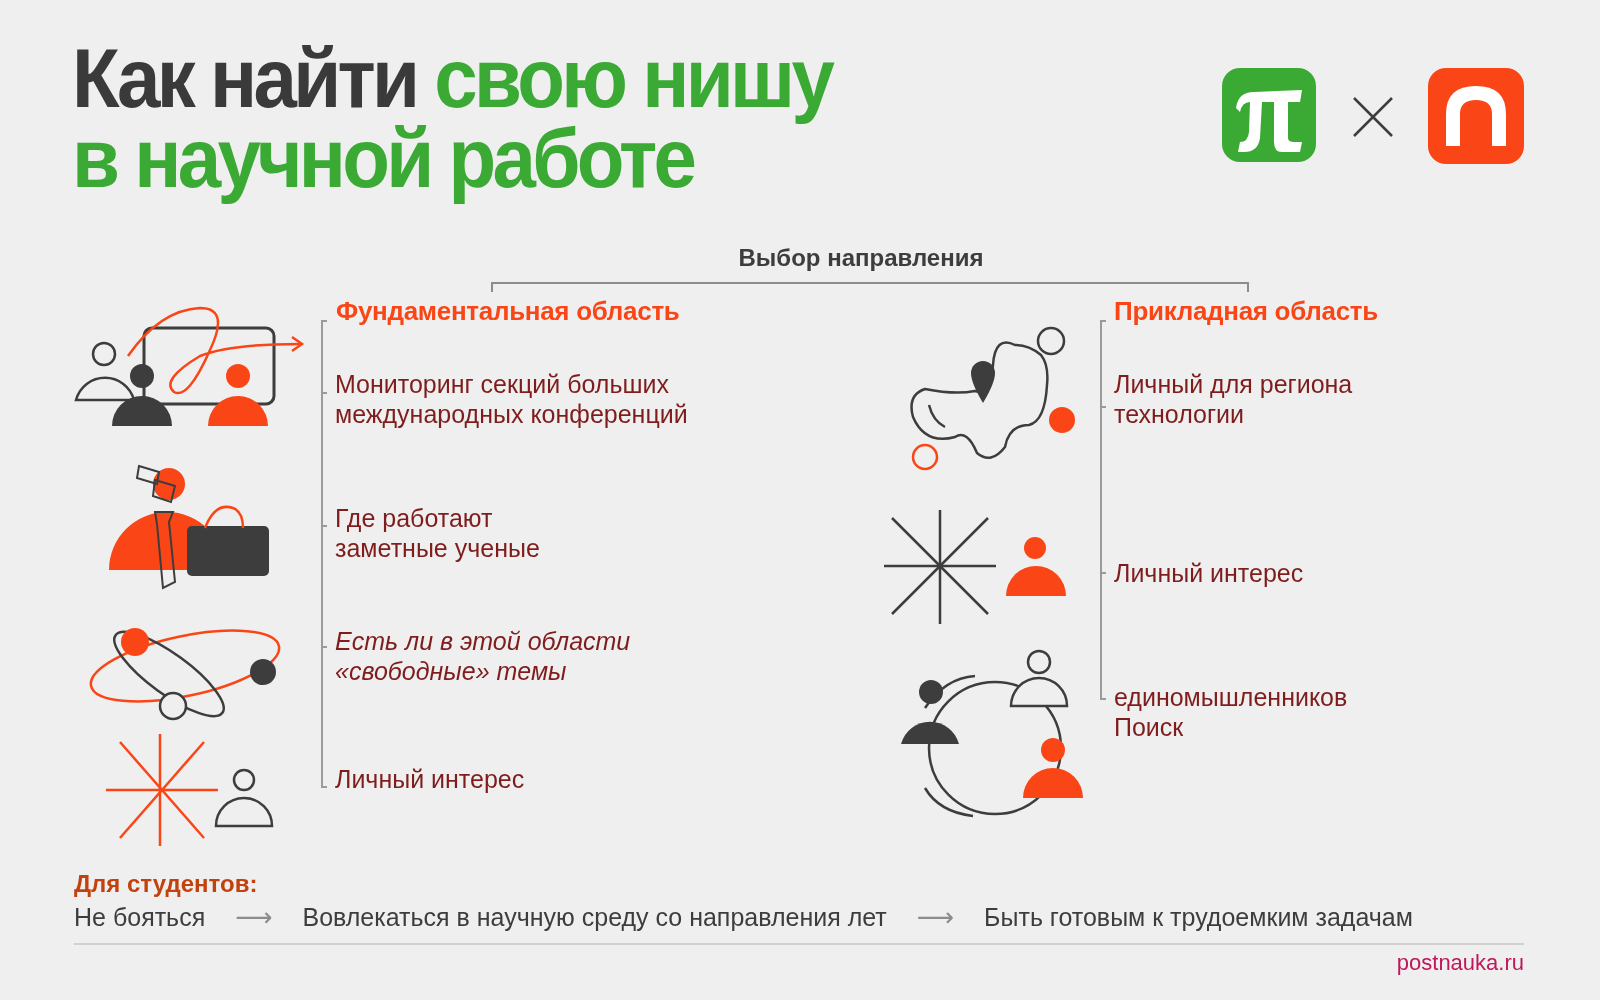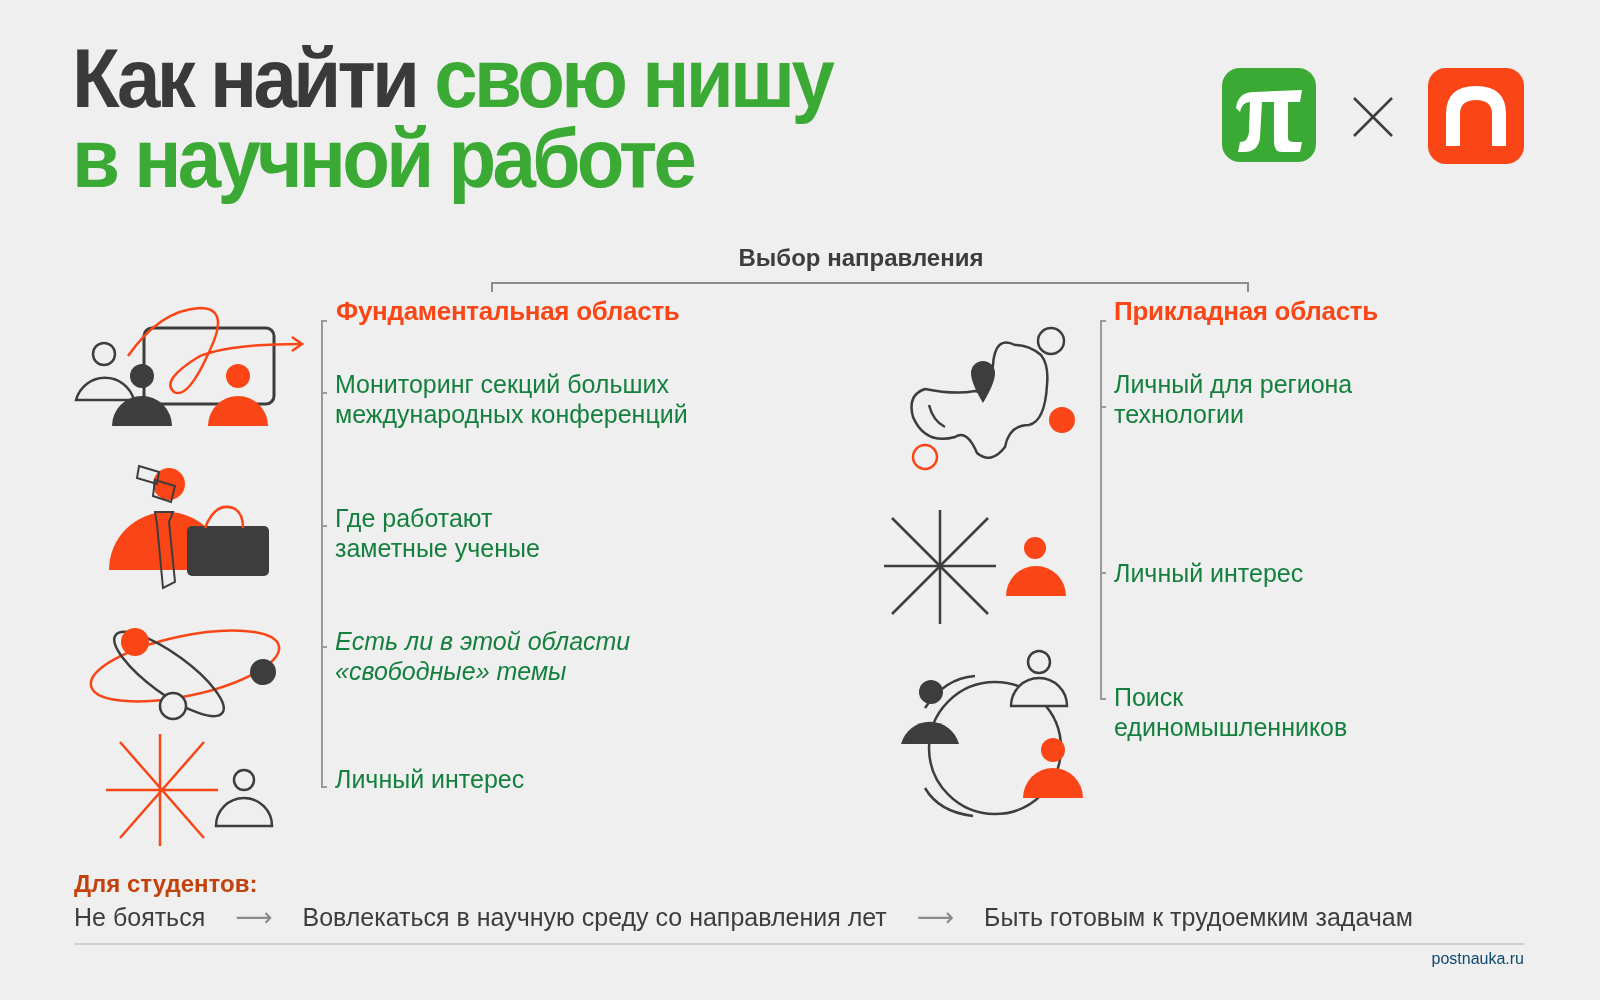--- a/index.html
+++ b/index.html
@@ -36,29 +36,29 @@
   .bracket-top {
     left: 491px; top: 282px; width: 754px; height: 8px;
     border-top: 2px solid #8c8c8c; border-left: 2px solid #8c8c8c; border-right: 2px solid #8c8c8c;
   }
   .col-head {
     font-weight: 700; font-size: 26px; color: #fa4616; letter-spacing: -0.3px; text-align: center;
   }
   .vline { width: 2px; background: #9a9a9a; }
   .tick { width: 6px; height: 2px; background: #9a9a9a; }
   .item {
-    font-size: 25px; line-height: 30px; color: #15803d;
+    font-size: 25px; line-height: 30px; color: #7f1d1d;
   }
   .students-label {
     left: 74px; top: 870px; font-weight: 700; font-size: 24px; color: #c2410c;
   }
   .path { left: 74px; top: 902px; font-size: 25px; color: #3d3d3d; white-space: nowrap; display: flex; align-items: center; gap: 24px; }
   .arrow { color: #8c8c8c; margin: 0 6px; font-size: 26px; }
   .footer-line { left: 74px; top: 943px; width: 1450px; height: 2px; background: #d0d0d0; }
-  .site { right: 76px; top: 950px; font-size: 16px; color: #0c4a6e; }
+  .site { right: 76px; top: 950px; font-size: 22px; color: #be185d; }
   svg { overflow: visible; }
 </style>
 </head>
 <body>
 
 <div class="abs title">
   <div><span class="dark">Как найти</span> <span class="green">свою нишу</span></div>
   <div class="green">в научной работе</div>
 </div>
 
@@ -154,22 +154,22 @@
 <div class="abs tick" style="left:1100px; top:698px;"></div>
 
 <div class="abs item" style="left:1114px; top:369px;">
   <div>Личный для региона</div>
   <div>технологии</div>
 </div>
 <div class="abs item" style="left:1114px; top:558px;">
   <div>Личный интерес</div>
 </div>
 <div class="abs item" style="left:1114px; top:682px;">
+  <div>единомышленников</div>
   <div>Поиск</div>
-  <div>единомышленников</div>
 </div>
 
 <svg class="abs" style="left:905px; top:325px;" width="180" height="150">
   <path d="M110 20 Q90 10 88 40 Q86 70 70 66 Q50 70 20 64 Q2 70 8 92 Q20 120 50 112 Q62 104 72 128 Q86 140 100 122 Q104 100 124 100 Q140 96 142 60 Q144 40 136 30 Q124 20 110 20 Z" fill="none" stroke="#3d3d3d" stroke-width="2.5"></path>
   <path d="M24 80 Q28 96 40 102" fill="none" stroke="#3d3d3d" stroke-width="2.5"></path>
   <path d="M66 48 A12 12 0 0 1 90 48 Q90 58 78 78 Q66 58 66 48 Z" fill="#3d3d3d"></path>
   <circle cx="146" cy="16" r="13" fill="#efefef" stroke="#3d3d3d" stroke-width="2.5"></circle>
   <circle cx="157" cy="95" r="13" fill="#fa4616"></circle>
   <circle cx="20" cy="132" r="12" fill="none" stroke="#fa4616" stroke-width="2.5"></circle>
 </svg>

